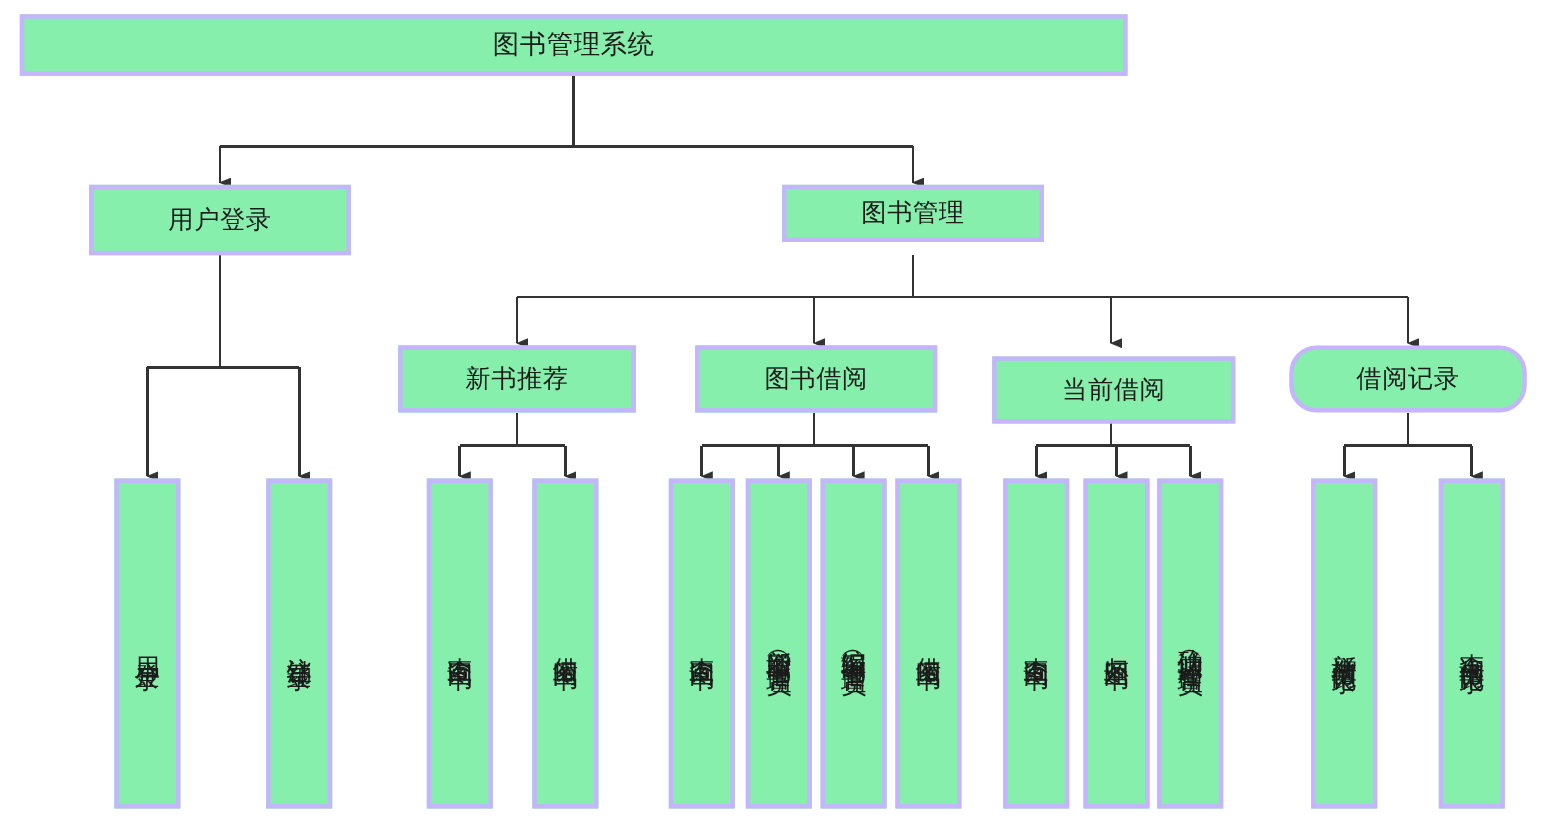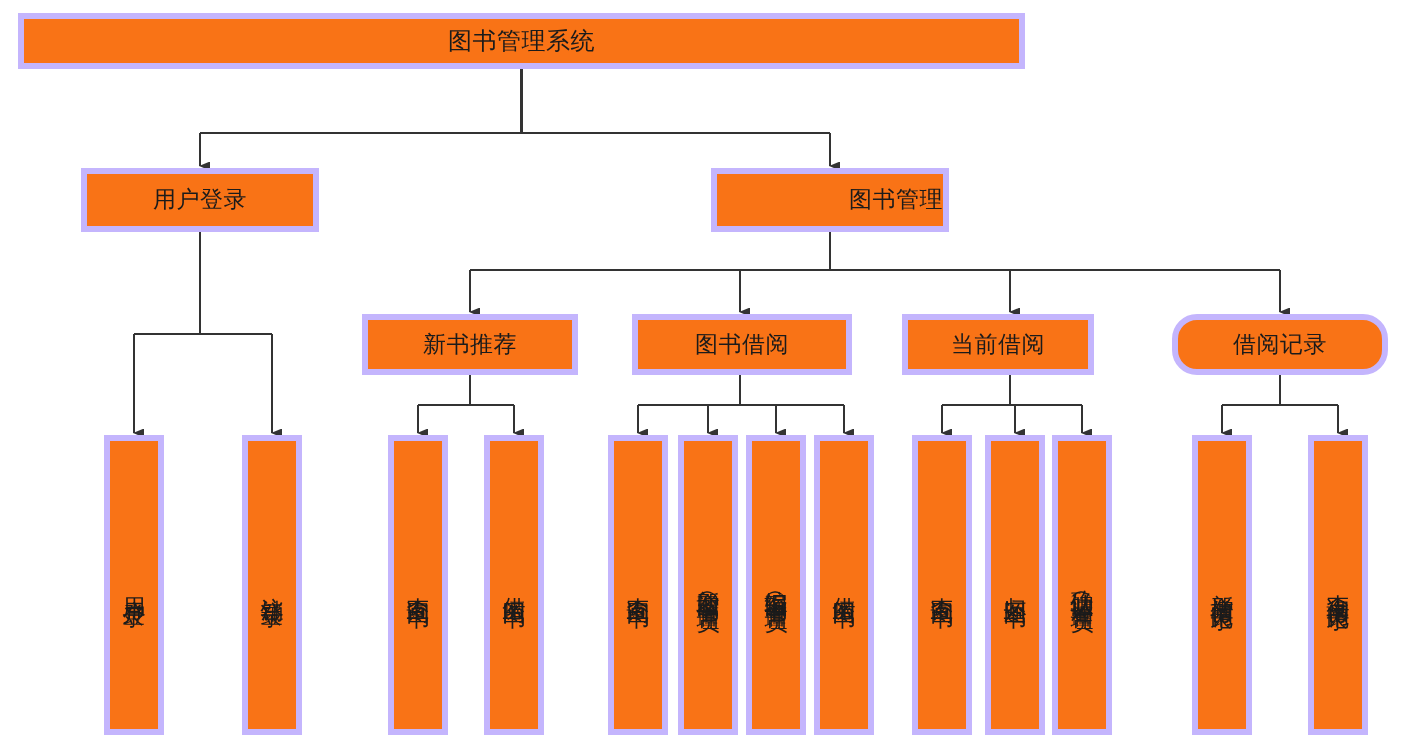--- a/index.html
+++ b/index.html
@@ -22,22 +22,22 @@
     position: absolute;
     left: 0;
     top: 0;
     width: 1405px;
     height: 747px;
     pointer-events: none;
   }
   .node {
     position: absolute;
     box-sizing: border-box;
-    background: #f97316;
-    border: 6px solid #c4b5fd;
+    background: #86efac;
+    border: 4px solid #c4b5fd;
     display: flex;
     align-items: center;
     justify-content: center;
     color: #1b1b1b;
     z-index: 2;
   }
   .node-label {
     display: block;
     text-align: center;
     line-height: 1.18;
@@ -121,32 +121,32 @@
   </svg>
 
   <div class="node root horizontal" style="left: 18px; top: 13px; width: 1007px; height: 56px;">
     <span class="node-label">图书管理系统</span>
   </div>
 
   <div id="level2-layer">
       <div class="node horizontal level2" style="left: 81px; top: 168px; width: 238px; height: 64px;">
         <span class="node-label">用户登录</span>
       </div>
-      <div class="node horizontal level2" style="left: 711px; top: 168px; width: 238px; height: 64px; justify-content: flex-end;">
+      <div class="node horizontal level2" style="left: 711px; top: 168px; width: 238px; height: 52px;">
         <span class="node-label">图书管理</span>
       </div>
     </div>
   <div id="level3-layer">
       <div class="node horizontal level3" style="left: 362px; top: 314px; width: 216px; height: 61px;">
         <span class="node-label">新书推荐</span>
       </div>
       <div class="node horizontal level3" style="left: 632px; top: 314px; width: 220px; height: 61px;">
         <span class="node-label">图书借阅</span>
       </div>
-      <div class="node horizontal level3" style="left: 902px; top: 314px; width: 192px; height: 61px;">
+      <div class="node horizontal level3" style="left: 902px; top: 324px; width: 221px; height: 61px;">
         <span class="node-label">当前借阅</span>
       </div>
       <div class="node horizontal level3" style="left: 1172px; top: 314px; width: 216px; height: 61px; border-radius: 25px;">
         <span class="node-label">借阅记录</span>
       </div>
     </div>
   <div id="leaf-layer">
       <div class="node vertical leaf" style="left: 104px; top: 435px; width: 60px; height: 300px;">
         <span class="node-label">用户登录</span>
       </div>

